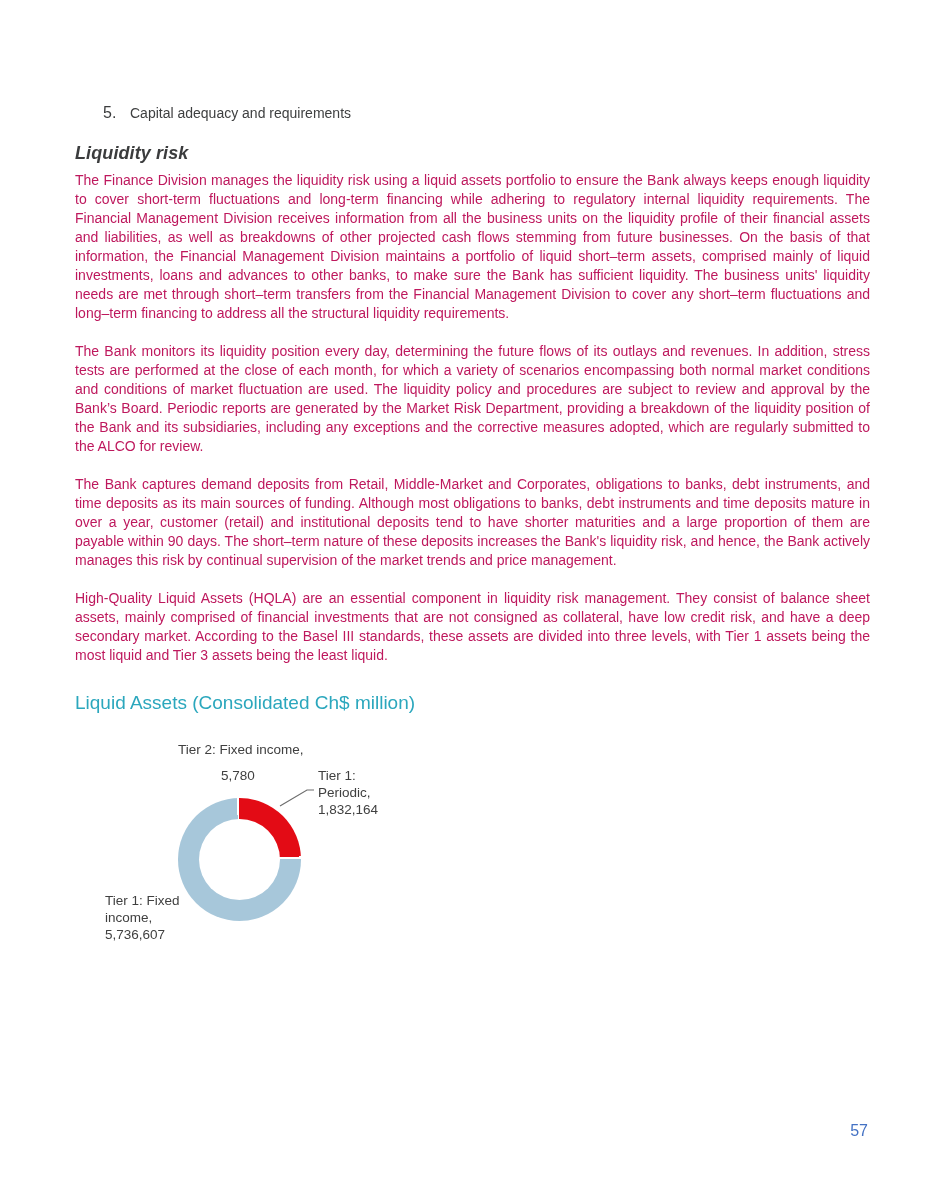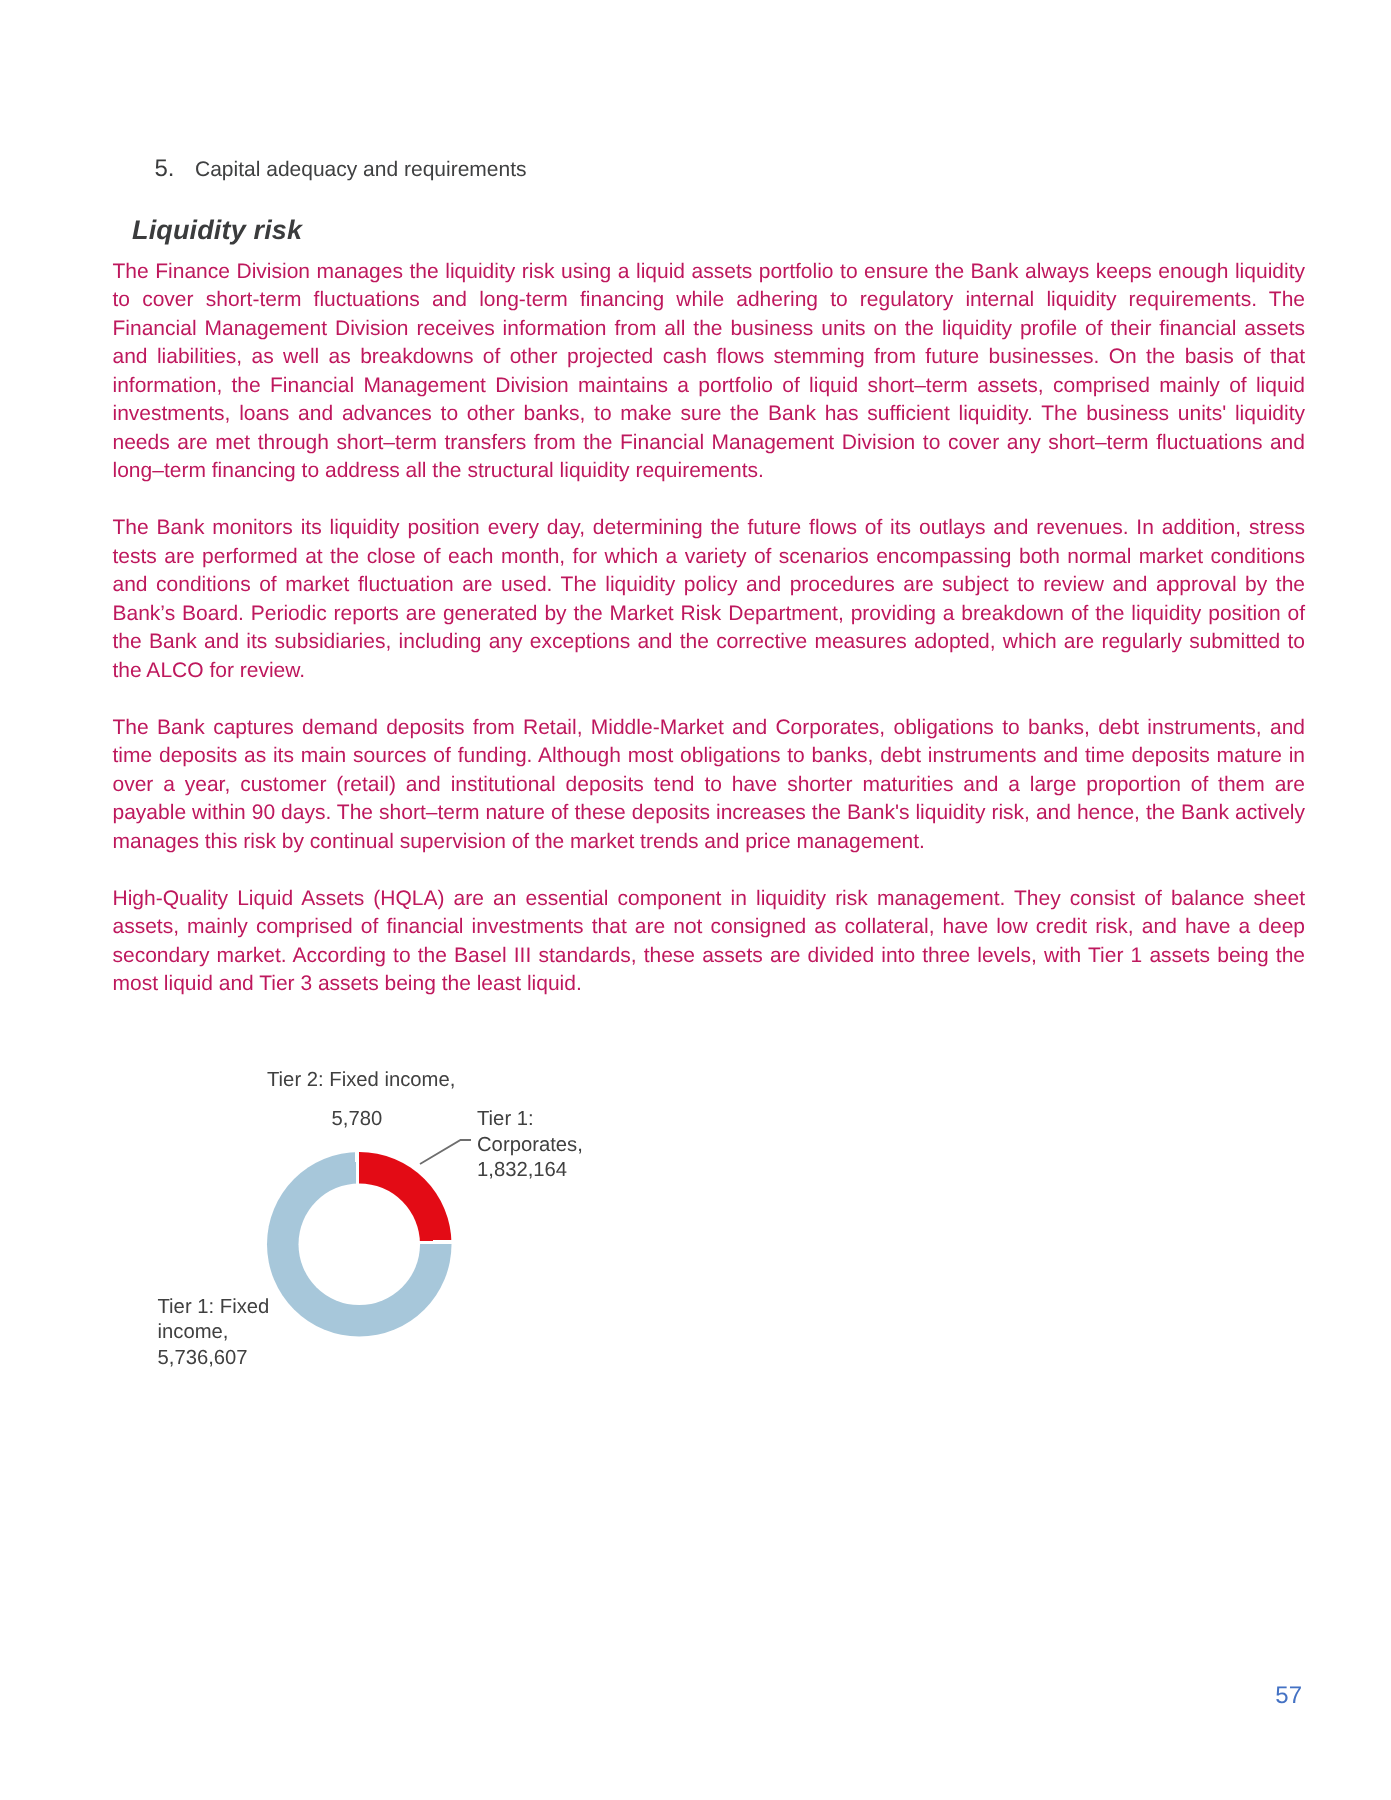--- a/index.html
+++ b/index.html
@@ -30,21 +30,21 @@
   }
   .list-label {
     font-size: 14px;
     color: #3f4041;
   }
   h2.section-heading {
     font-size: 18px;
     font-style: italic;
     font-weight: bold;
     color: #3b3c3d;
-    margin: 21px 0 7px 13px;
+    margin: 21px 0 7px 0;
     letter-spacing: 0.1px;
   }
   p.body-para {
     font-size: 14px;
     line-height: 19px;
     text-align: justify;
     color: #be185d;
     margin: 0 0 19px 0;
   }
   h2.chart-heading {
@@ -110,41 +110,42 @@
       <span class="list-label">Capital adequacy and requirements</span>
     </div>
 
     <h2 class="section-heading">Liquidity risk</h2>
     <p class="body-para">The Finance Division manages the liquidity risk using a liquid assets portfolio to ensure the Bank always keeps enough liquidity to cover short-term fluctuations and long-term financing while adhering to regulatory internal liquidity requirements. The Financial Management Division receives information from all the business units on the liquidity profile of their financial assets and liabilities, as well as breakdowns of other projected cash flows stemming from future businesses. On the basis of that information, the Financial Management Division maintains a portfolio of liquid short–term assets, comprised mainly of liquid investments, loans and advances to other banks, to make sure the Bank has sufficient liquidity. The business units' liquidity needs are met through short–term transfers from the Financial Management Division to cover any short–term fluctuations and long–term financing to address all the structural liquidity requirements.</p>
     <p class="body-para">The Bank monitors its liquidity position every day, determining the future flows of its outlays and revenues. In addition, stress tests are performed at the close of each month, for which a variety of scenarios encompassing both normal market conditions and conditions of market fluctuation are used. The liquidity policy and procedures are subject to review and approval by the Bank’s Board. Periodic reports are generated by the Market Risk Department, providing a breakdown of the liquidity position of the Bank and its subsidiaries, including any exceptions and the corrective measures adopted, which are regularly submitted to the ALCO for review.</p>
     <p class="body-para">The Bank captures demand deposits from Retail, Middle-Market and Corporates, obligations to banks, debt instruments, and time deposits as its main sources of funding. Although most obligations to banks, debt instruments and time deposits mature in over a year, customer (retail) and institutional deposits tend to have shorter maturities and a large proportion of them are payable within 90 days. The short–term nature of these deposits increases the Bank's liquidity risk, and hence, the Bank actively manages this risk by continual supervision of the market trends and price management.</p>
 
     <p class="body-para">High-Quality Liquid Assets (HQLA) are an essential component in liquidity risk management. They consist of balance sheet assets, mainly comprised of financial investments that are not consigned as collateral, have low credit risk, and have a deep secondary market. According to the Basel III standards, these assets are divided into three levels, with Tier 1 assets being the most liquid and Tier 3 assets being the least liquid.</p>
 
+    <h2 class="chart-heading">Liquid Assets (Consolidated Ch$ million)</h2>
 
     <div class="chart-area">
 
       <div class="callout" style="left:103px; top:27px;">
         <div>Tier 2: Fixed income,</div>
       </div>
       <div class="callout" style="left:146px; top:53px;">
         <div>5,780</div>
       </div>
 
       <div class="donut-ring" style="background: conic-gradient(rgb(227, 11, 21) 0deg, rgb(227, 11, 21) 87.1deg, rgb(255, 255, 255) 87.1deg, rgb(255, 255, 255) 89.7deg, rgb(167, 199, 218) 89.7deg, rgb(167, 199, 218) 357.4deg, rgb(255, 255, 255) 357.4deg, rgb(255, 255, 255) 360deg);">
         <div class="donut-hole"></div>
       </div>
 
       <svg class="leader-svg" xmlns="http://www.w3.org/2000/svg">
         <polyline points="205,92 232,76 239,76" fill="none" stroke="#6e6e6e" stroke-width="1.2"></polyline>
       </svg>
 
       <div class="callout" style="left:243px; top:53px;">
         <div>Tier 1:</div>
-        <div>Corporates,</div>
+        <div>Periodic,</div>
         <div>1,832,164</div>
       </div>
 
       <div class="callout" style="left:30px; top:178px;">
         <div>Tier 1: Fixed</div>
         <div>income,</div>
         <div>5,736,607</div>
       </div>
 
     </div>

